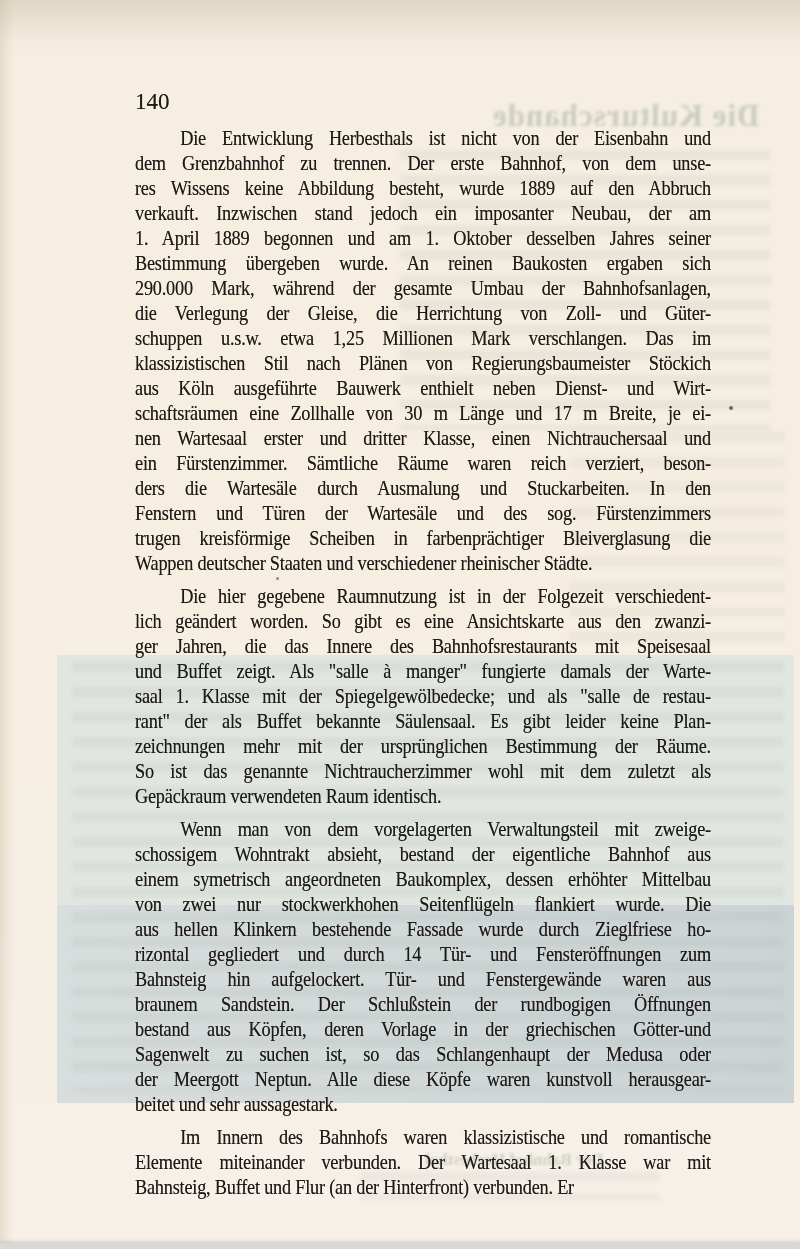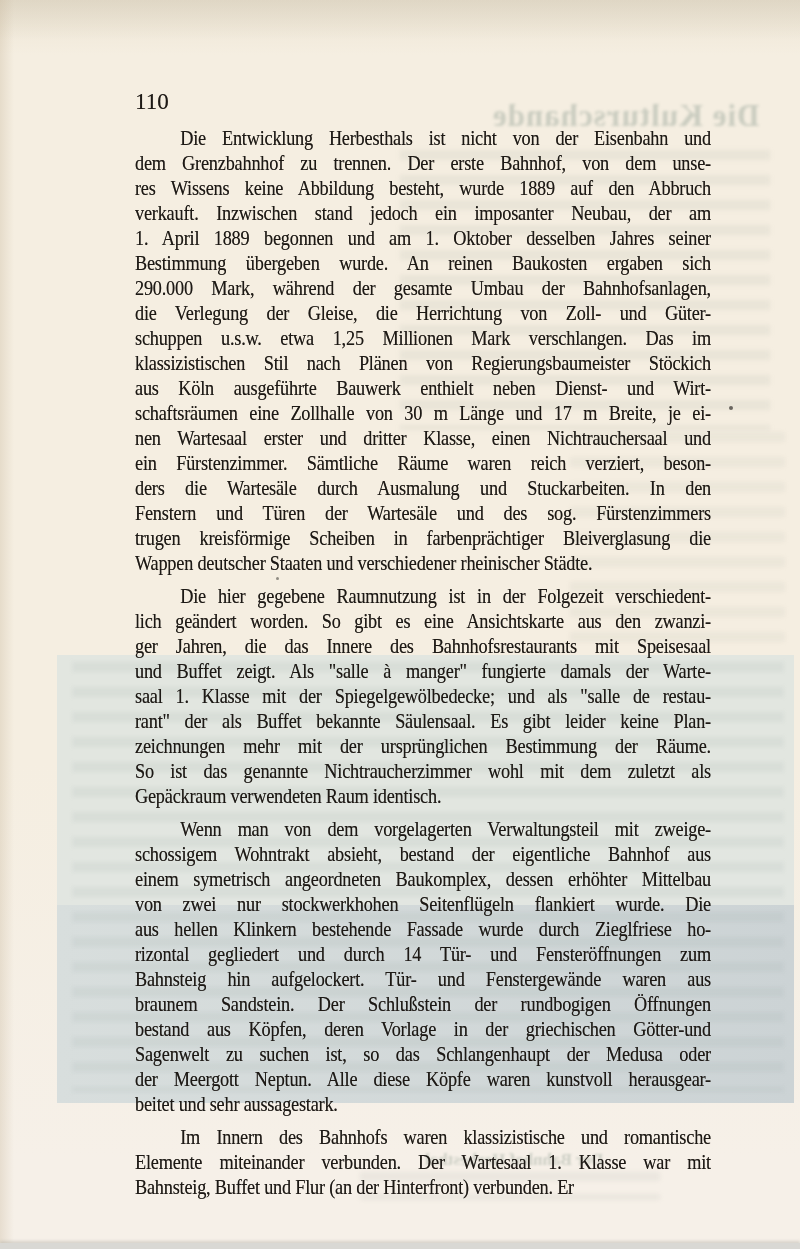--- a/index.html
+++ b/index.html
@@ -66,21 +66,21 @@
   <div class="tint-lower"></div>
 
   <div class="ghost-lines gl-top"></div>
   <div class="ghost-lines gl-mid"></div>
   <div class="ghost-lines gl-band"></div>
   <div class="ghost-lines gl-bottom"></div>
 
   <div class="ghost ghost-heading">Die Kulturschande</div>
   <div class="ghost ghost-caption">Der Bahnhof Herbesthal</div>
 
-  <div class="page-number">110</div>
+  <div class="page-number">140</div>
 
   <div class="text-column">
     <div class="para">
         <div class="line first">Die Entwicklung Herbesthals ist nicht von der Eisenbahn und</div>
         <div class="line">dem Grenzbahnhof zu trennen. Der erste Bahnhof, von dem unse-</div>
         <div class="line">res Wissens keine Abbildung besteht, wurde 1889 auf den Abbruch</div>
         <div class="line">verkauft. Inzwischen stand jedoch ein imposanter Neubau, der am</div>
         <div class="line">1. April 1889 begonnen und am 1. Oktober desselben Jahres seiner</div>
         <div class="line">Bestimmung übergeben wurde. An reinen Baukosten ergaben sich</div>
         <div class="line">290.000 Mark, während der gesamte Umbau der Bahnhofsanlagen,</div>

